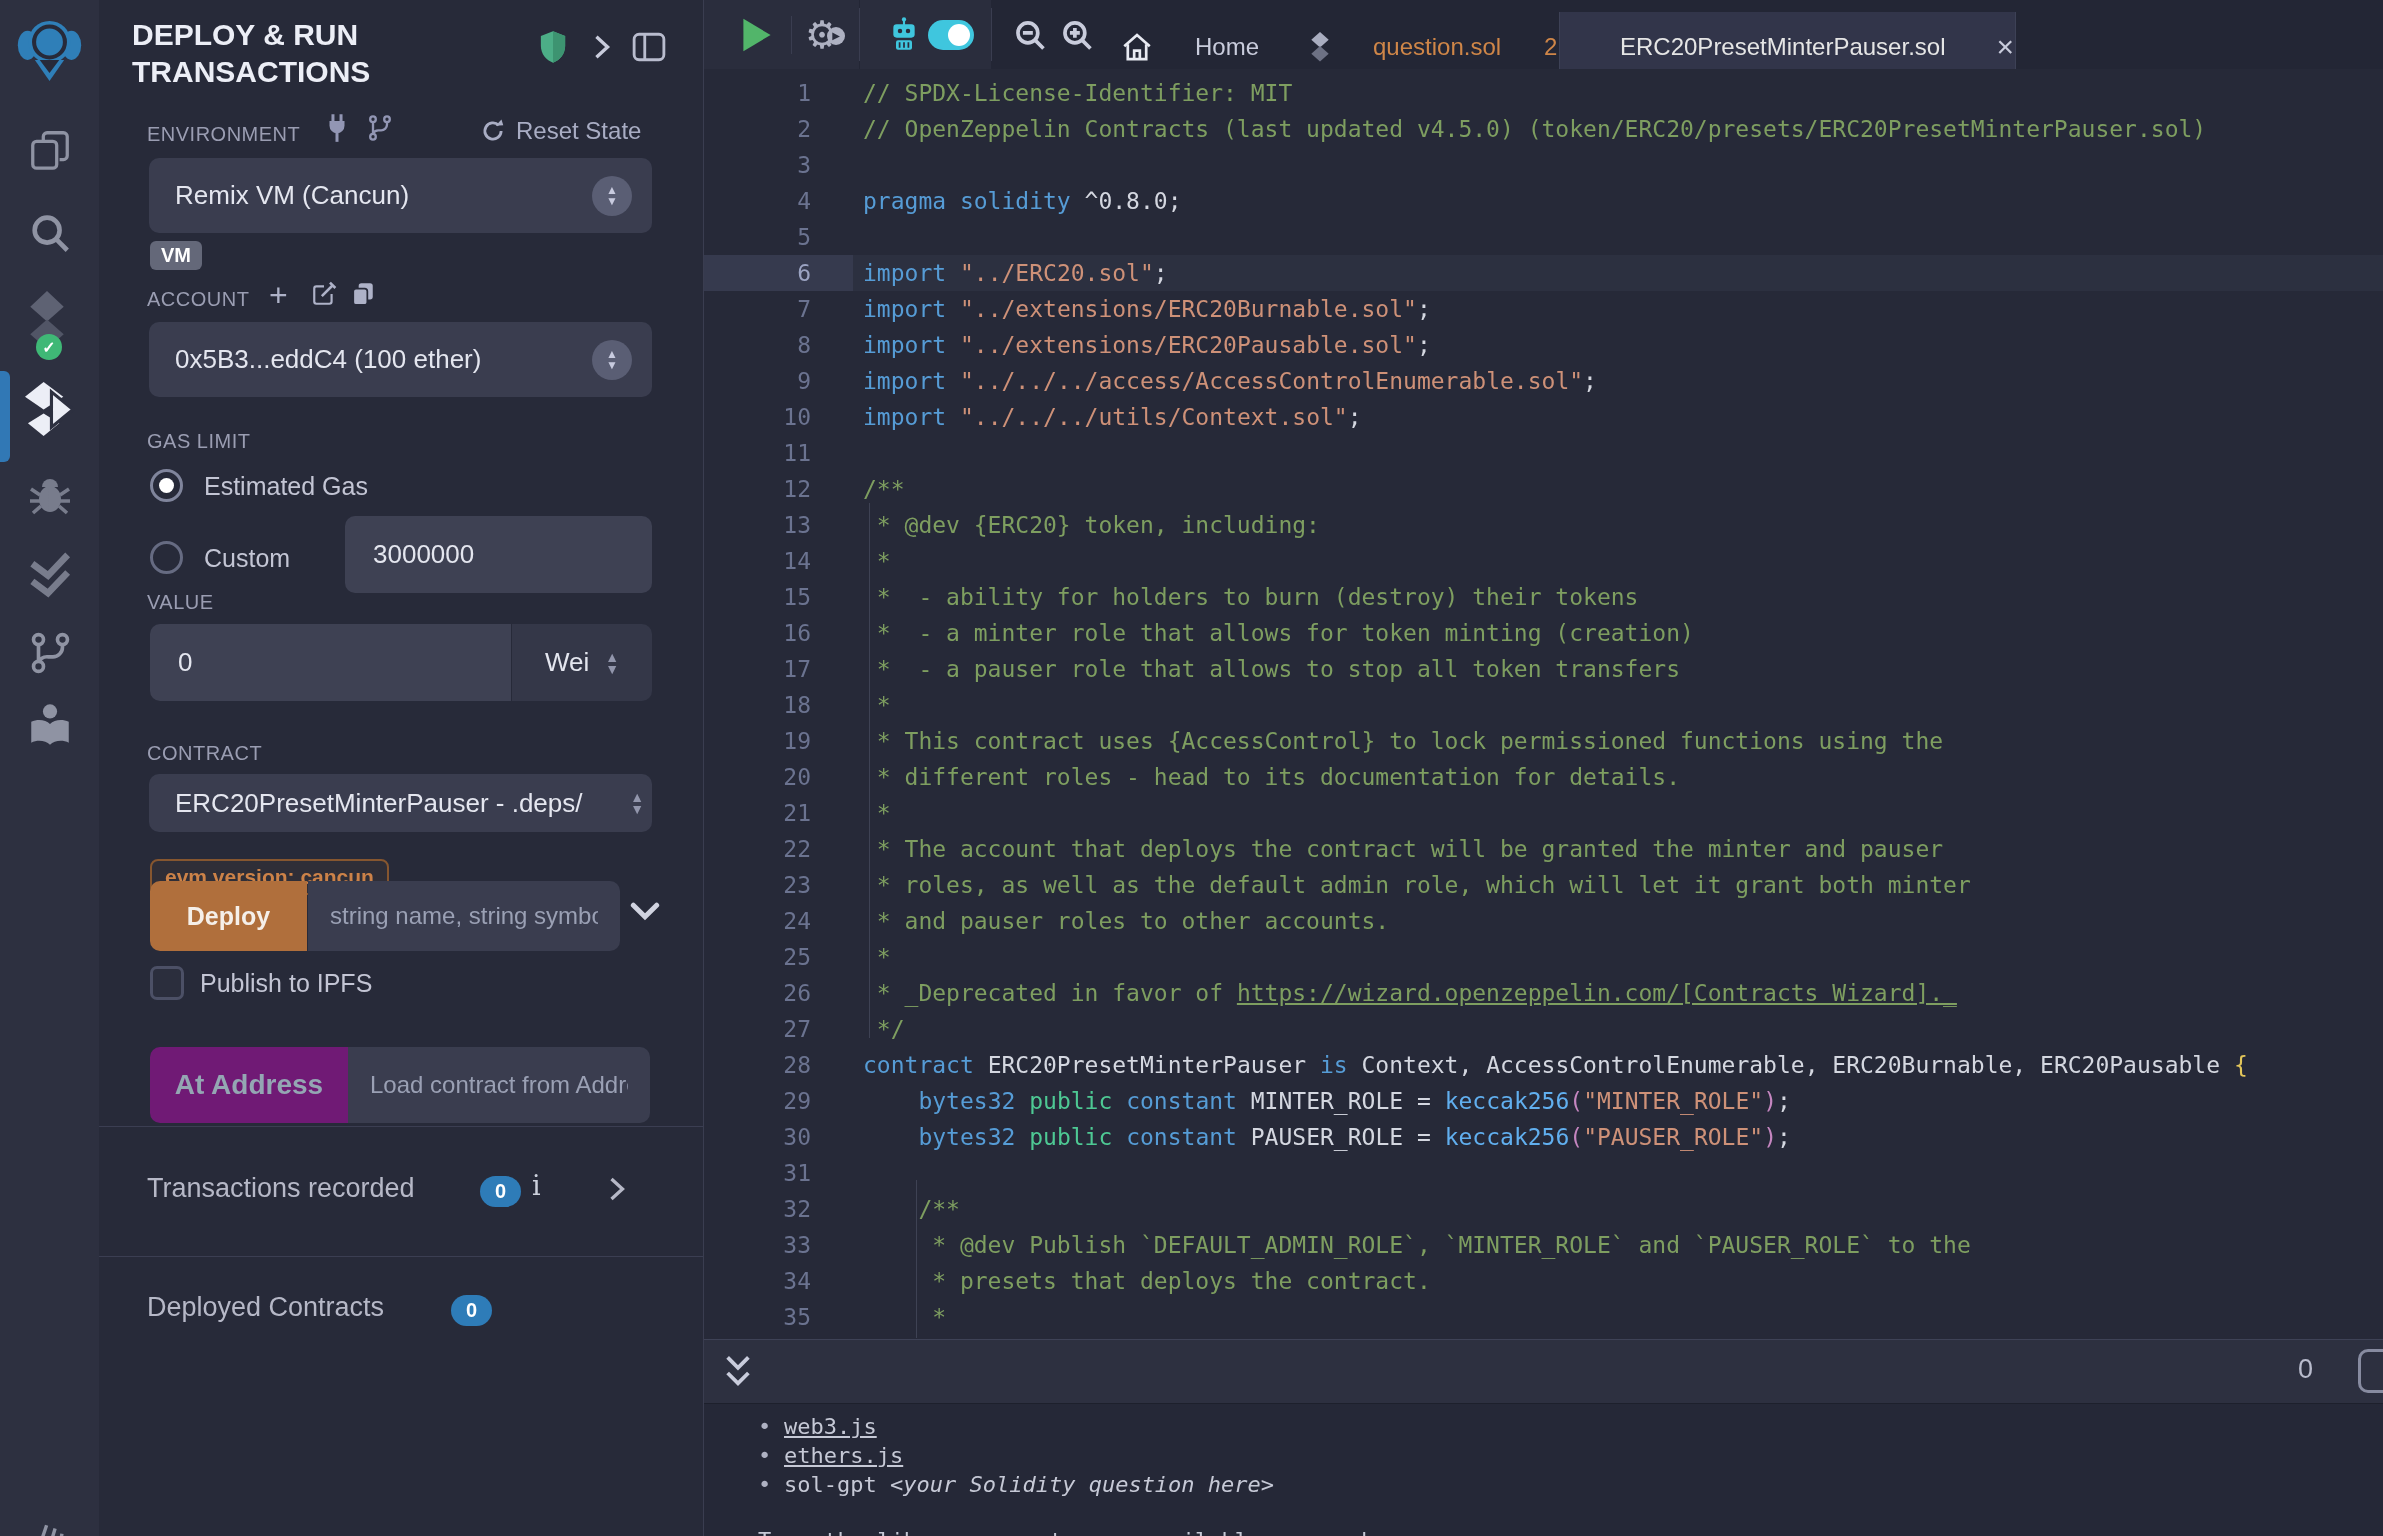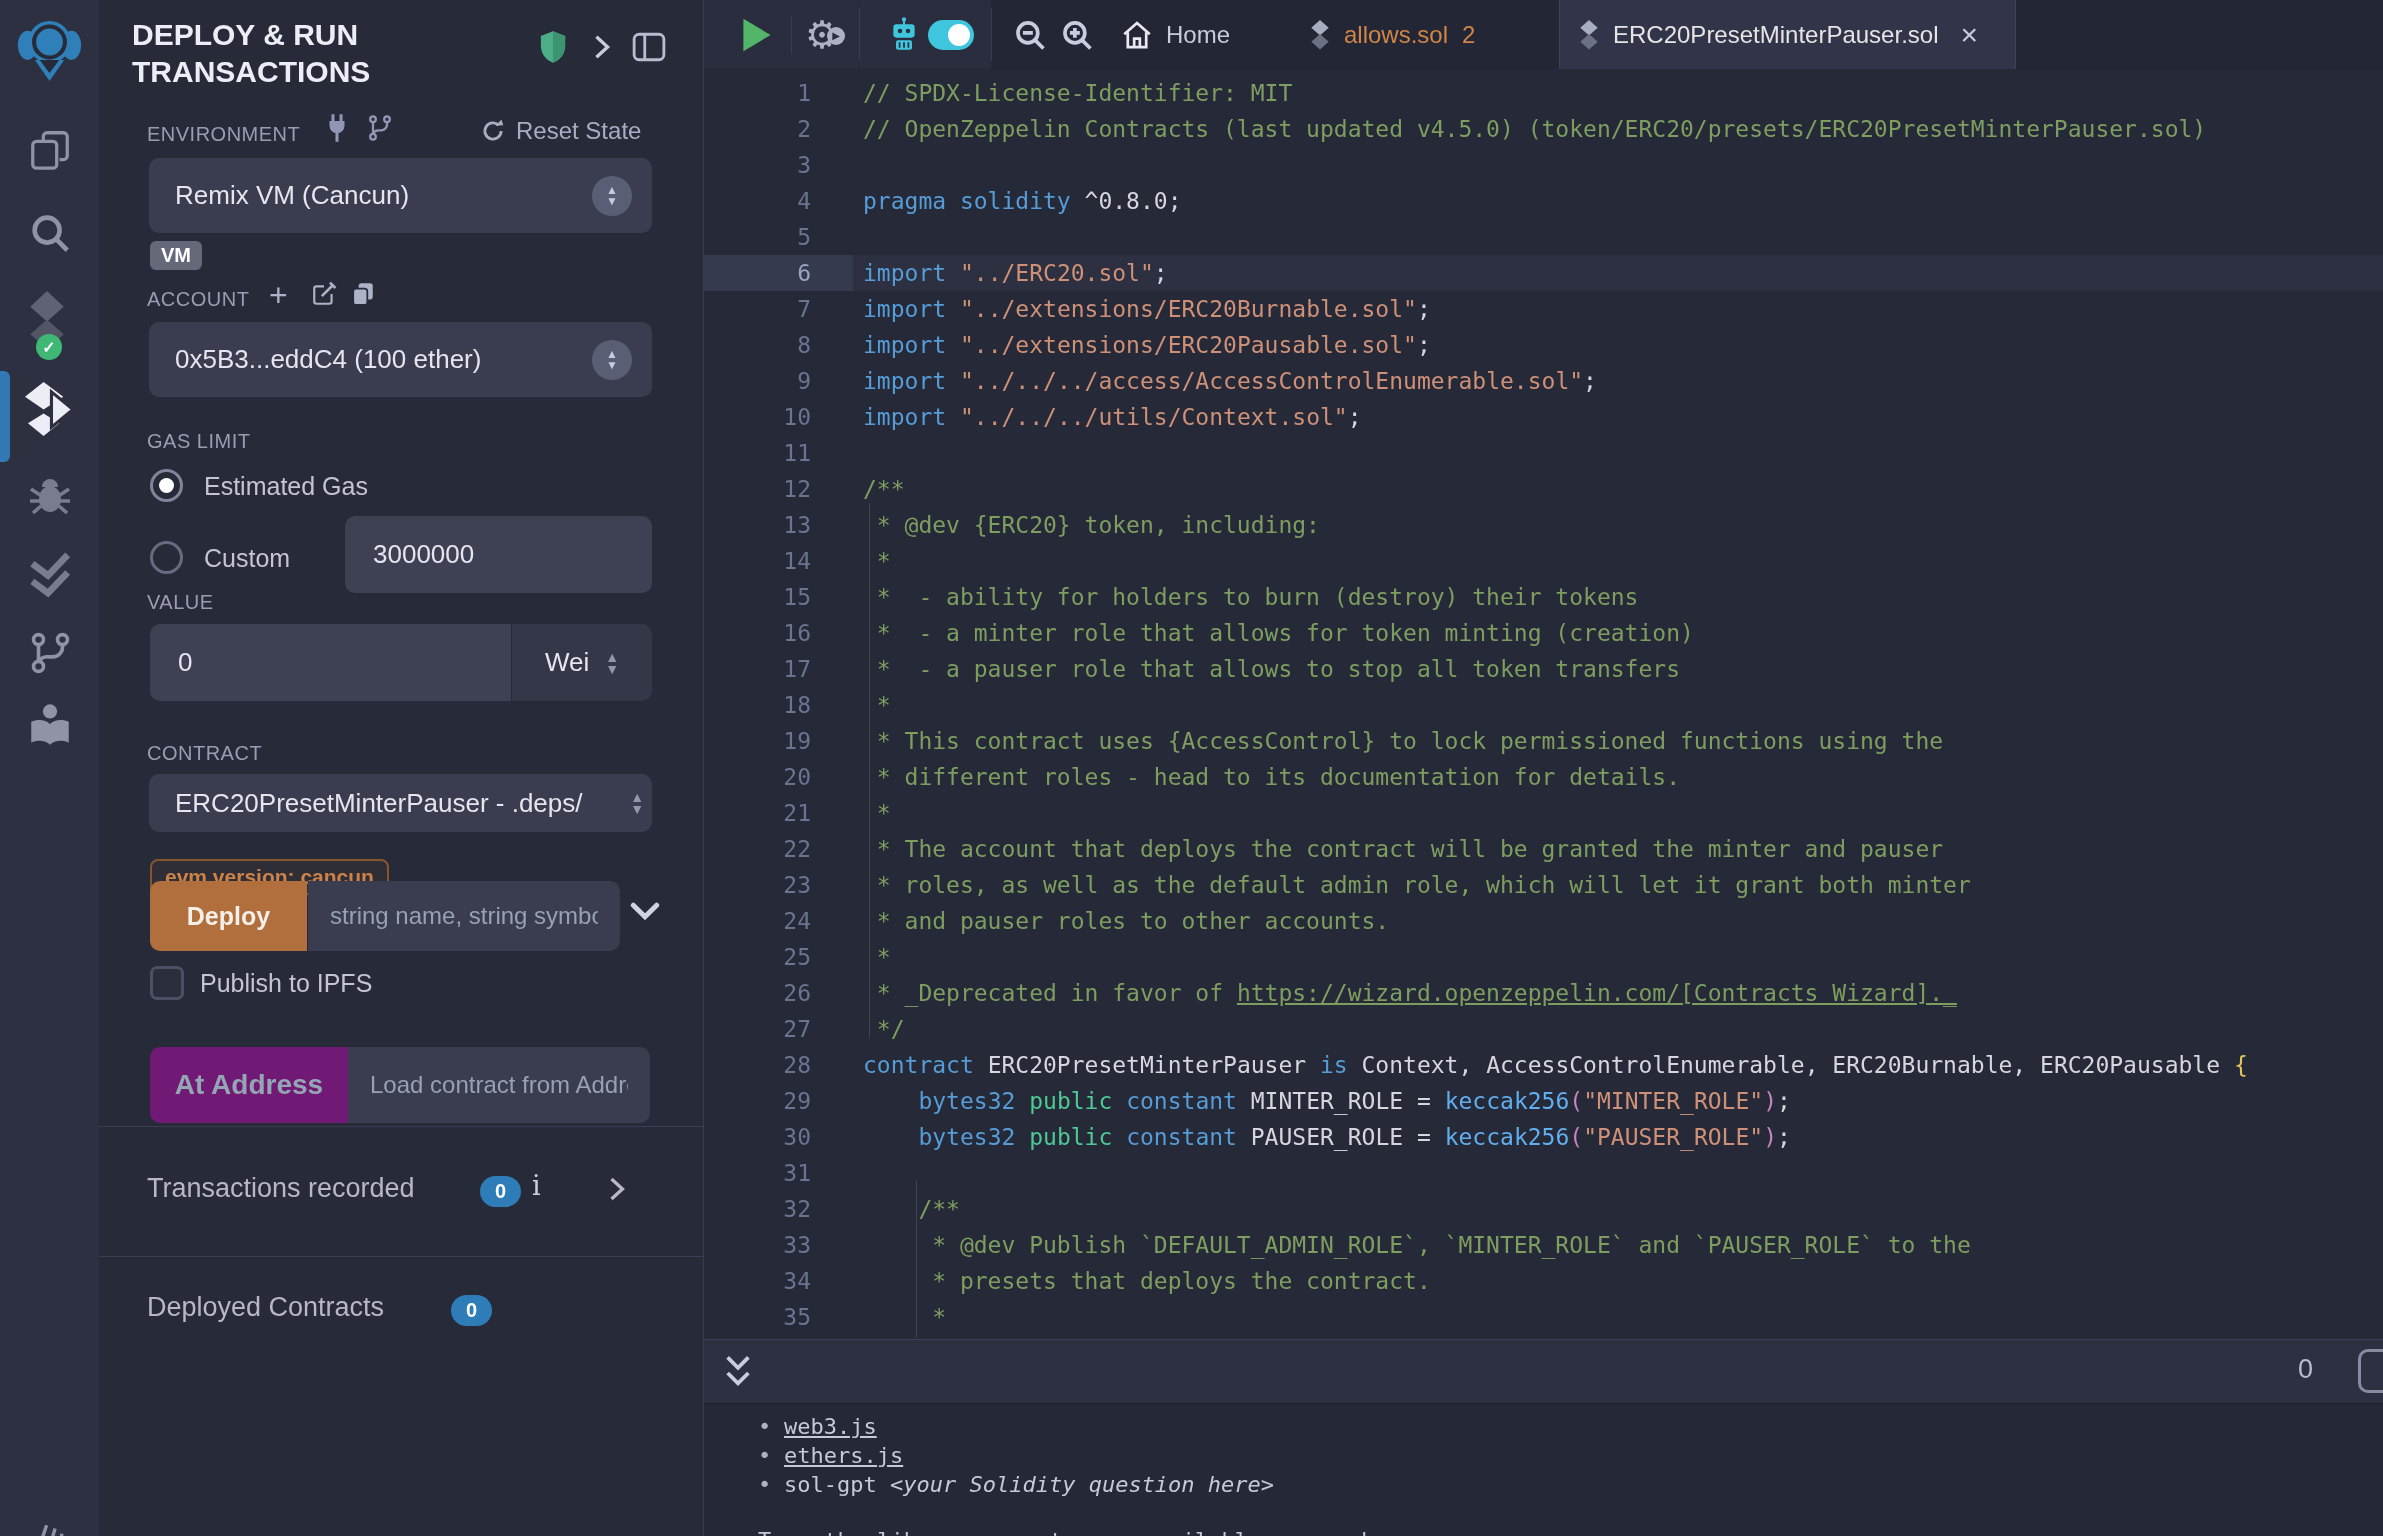--- a/index.html
+++ b/index.html
@@ -50,21 +50,21 @@
   .toolbar{position:absolute;left:0;top:0;width:100%;height:69px;background:#232635;}
   .tb-group{position:absolute;top:0;height:69px;background:#2a2d3d;}
   .tb-sep{position:absolute;top:8px;width:1px;height:53px;background:#3a3d50;}
   .tb-ico{position:absolute;top:0;height:69px;display:flex;align-items:center;cursor:pointer;}
   .gear{font-family:"DejaVu Sans",sans-serif;font-size:38px;color:#aeb1c2;}
   .gear-badge{position:absolute;right:-6px;bottom:12px;width:18px;height:18px;border-radius:50%;background:#aeb1c2;
               color:#2a2d3d;font-size:10px;display:flex;align-items:center;justify-content:center;font-family:"DejaVu Sans",sans-serif;}
   .toggle{width:46px;height:30px;border-radius:16px;background:#3fc6de;position:relative;}
   .toggle .knob{position:absolute;right:4px;top:4px;width:22px;height:22px;border-radius:50%;background:#fff;}
   .home-label{font-size:24px;color:#c9ccdc;}
-  .tab{position:absolute;top:0;height:69px;display:flex;align-items:center;cursor:pointer;}
+  .tab{position:absolute;top:12px;height:69px;display:flex;align-items:center;cursor:pointer;gap:29px;}
   .tab-label{font-size:24px;white-space:nowrap;}
   .tab-inactive .tab-label,.tab-badge{color:#cf8648;}
   .tab-badge{font-size:24px;margin-left:14px;}
   .tab-active{background:#32354a;border-left:1px solid #3d4156;border-right:1px solid #3d4156;padding:0 18px;}
   .tab-active .tab-label{color:#e5e5e5;}
   .tab-close{font-size:30px;color:#c9ccdc;margin-left:22px;cursor:pointer;line-height:1;}
 
   .editor{position:absolute;left:0;top:69px;width:100%;height:1269px;background:#262938;overflow:hidden;}
   .code-lines{padding-top:6px;}
   .code-row{display:flex;height:36px;line-height:36px;font-family:"DejaVu Sans Mono",monospace;font-size:23px;white-space:pre;}
@@ -362,21 +362,21 @@
             <path d="M10 20.5 V14.5 H14 V20.5"></path>
         </svg>
         <span class="home-label" style="margin-left:12px">Home</span>
       </div>
 
       <div class="tab tab-inactive" style="left:605px">
         <svg width="22" height="30" viewBox="0 0 22 31">
           <path d="M11 0 L20 8 L11 16 L2 8 Z" fill="#a9adc0"></path>
             <path d="M11 14.5 L20 22.5 L11 30.5 L2 22.5 Z" fill="#6d7184"></path>
         </svg>
-        <span class="tab-label" style="margin-left:13px">allows.sol</span>
+        <span class="tab-label" style="margin-left:13px">question.sol</span>
         <span class="tab-badge">2</span>
       </div>
 
       <div class="tab tab-active" style="left:855px;width:457px;box-sizing:border-box">
         <svg width="22" height="30" viewBox="0 0 22 31">
           <path d="M11 0 L20 8 L11 16 L2 8 Z" fill="#a9adc0"></path>
             <path d="M11 14.5 L20 22.5 L11 30.5 L2 22.5 Z" fill="#6d7184"></path>
         </svg>
         <span class="tab-label" style="margin-left:13px">ERC20PresetMinterPauser.sol</span>
         <span class="tab-close">×</span>

